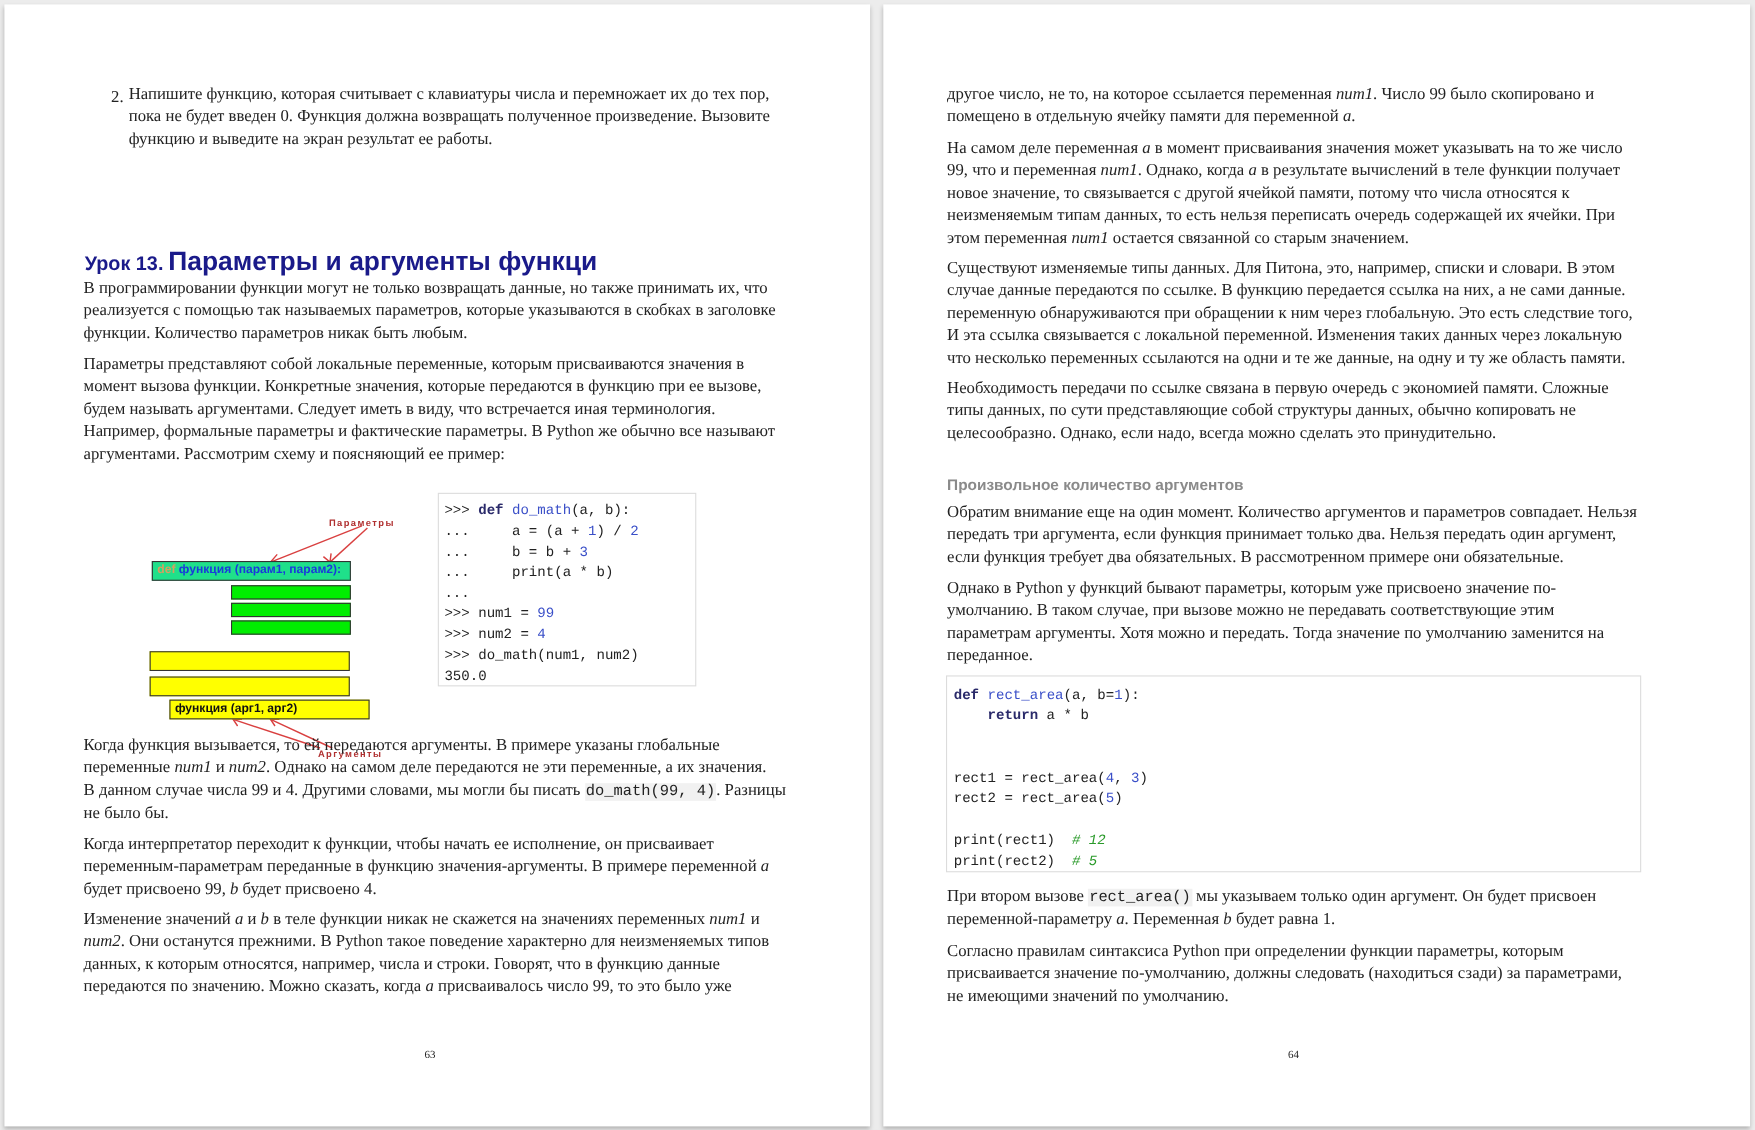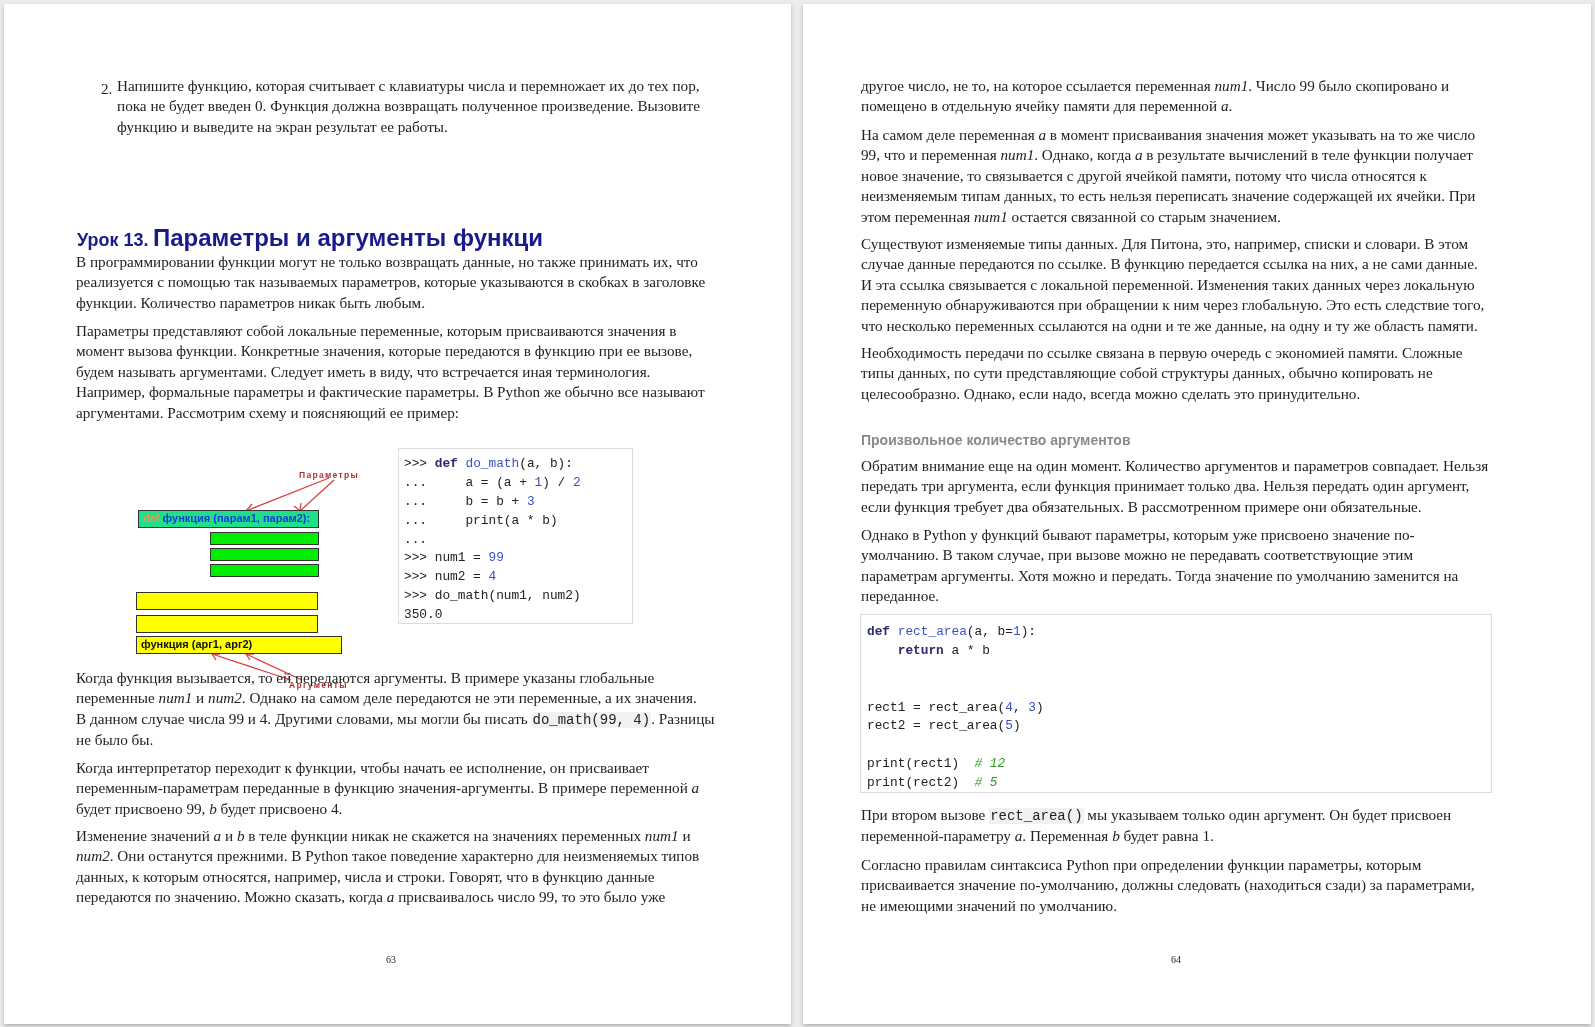--- a/index.html
+++ b/index.html
@@ -132,21 +132,21 @@
       <span class="dtxt" style="left:4px; top:1px;">
         <span style="color:#d4a060;">def</span>
         <span style="color:#1a3adb;">функция (парам1, парам2):</span>
       </span>
     </div>
     <div class="dbox dgreen" style="left:76px; top:64px; width:109px; height:13px;"></div>
     <div class="dbox dgreen" style="left:76px; top:80px; width:109px; height:13px;"></div>
     <div class="dbox dgreen" style="left:76px; top:96px; width:109px; height:13px;"></div>
     <div class="dbox dyellow" style="left:2px; top:124px; width:182px; height:18px;"></div>
     <div class="dbox dyellow" style="left:2px; top:147px; width:182px; height:18px;"></div>
-    <div class="dbox dyellow" style="left:2px; top:168px; width:206px; height:18px;">
+    <div class="dbox dyellow" style="left:20px; top:168px; width:182px; height:18px;">
       <span class="dtxt" style="left:4px; top:1px;">функция (арг1, арг2)</span>
     </div>
     <span class="dlabel" style="left:155px; top:212px;">Аргументы</span>
   </div>
 
   <div class="code" id="code-left" style="left:394px; top:444px; width:235px; height:176px; padding:6px 0 0 5px; box-sizing:border-box;"><div style="height: 18.9px;"><span>&gt;&gt;&gt; </span><span class="kw">def</span><span> </span><span class="fn">do_math</span><span>(a, b):</span></div><div style="height: 18.9px;"><span>...     a = (a + </span><span class="nm">1</span><span>) / </span><span class="nm">2</span></div><div style="height: 18.9px;"><span>...     b = b + </span><span class="nm">3</span></div><div style="height: 18.9px;"><span>...     print(a * b)</span></div><div style="height: 18.9px;"><span>...</span></div><div style="height: 18.9px;"><span>&gt;&gt;&gt; num1 = </span><span class="nm">99</span></div><div style="height: 18.9px;"><span>&gt;&gt;&gt; num2 = </span><span class="nm">4</span></div><div style="height: 18.9px;"><span>&gt;&gt;&gt; do_math(num1, num2)</span></div><div style="height: 18.9px;"><span>350.0</span></div></div>
 
   <div class="p rich" style="left:72px; top:664px;">
       <span class="ln"><span>Когда функция вызывается, то ей передаются аргументы. В примере указаны глобальные</span></span>
       <span class="ln"><span>переменные </span><span class="it">num1</span><span> и </span><span class="it">num2</span><span>. Однако на самом деле передаются не эти переменные, а их значения.</span></span>
@@ -170,28 +170,28 @@
 
 <div class="page" id="page-right">
   <div class="p rich" style="left:58px; top:72px;">
       <span class="ln"><span>другое число, не то, на которое ссылается переменная </span><span class="it">num1</span><span>. Число 99 было скопировано и</span></span>
       <span class="ln"><span>помещено в отдельную ячейку памяти для переменной </span><span class="it">a</span><span>.</span></span>
     </div>
   <div class="p rich" style="left:58px; top:121px;">
       <span class="ln"><span>На самом деле переменная </span><span class="it">a</span><span> в момент присваивания значения может указывать на то же число</span></span>
       <span class="ln"><span>99, что и переменная </span><span class="it">num1</span><span>. Однако, когда </span><span class="it">a</span><span> в результате вычислений в теле функции получает</span></span>
       <span class="ln"><span>новое значение, то связывается с другой ячейкой памяти, потому что числа относятся к</span></span>
-      <span class="ln"><span>неизменяемым типам данных, то есть нельзя переписать значение содержащей их ячейки. При</span></span>
+      <span class="ln"><span>неизменяемым типам данных, то есть нельзя переписать очередь содержащей их ячейки. При</span></span>
       <span class="ln"><span>этом переменная </span><span class="it">num1</span><span> остается связанной со старым значением.</span></span>
     </div>
   <div class="p rich" style="left:58px; top:230px;">
       <span class="ln"><span>Существуют изменяемые типы данных. Для Питона, это, например, списки и словари. В этом</span></span>
       <span class="ln"><span>случае данные передаются по ссылке. В функцию передается ссылка на них, а не сами данные.</span></span>
+      <span class="ln"><span>переменную обнаруживаются при обращении к ним через глобальную. Это есть следствие того,</span></span>
       <span class="ln"><span>И эта ссылка связывается с локальной переменной. Изменения таких данных через локальную</span></span>
-      <span class="ln"><span>переменную обнаруживаются при обращении к ним через глобальную. Это есть следствие того,</span></span>
       <span class="ln"><span>что несколько переменных ссылаются на одни и те же данные, на одну и ту же область памяти.</span></span>
     </div>
   <div class="p rich" style="left:58px; top:339px;">
       <span class="ln"><span>Необходимость передачи по ссылке связана в первую очередь с экономией памяти. Сложные</span></span>
       <span class="ln"><span>типы данных, по сути представляющие собой структуры данных, обычно копировать не</span></span>
       <span class="ln"><span>целесообразно. Однако, если надо, всегда можно сделать это принудительно.</span></span>
     </div>
 
   <div class="h-section" style="left:58px;">Произвольное количество аргументов</div>
 

